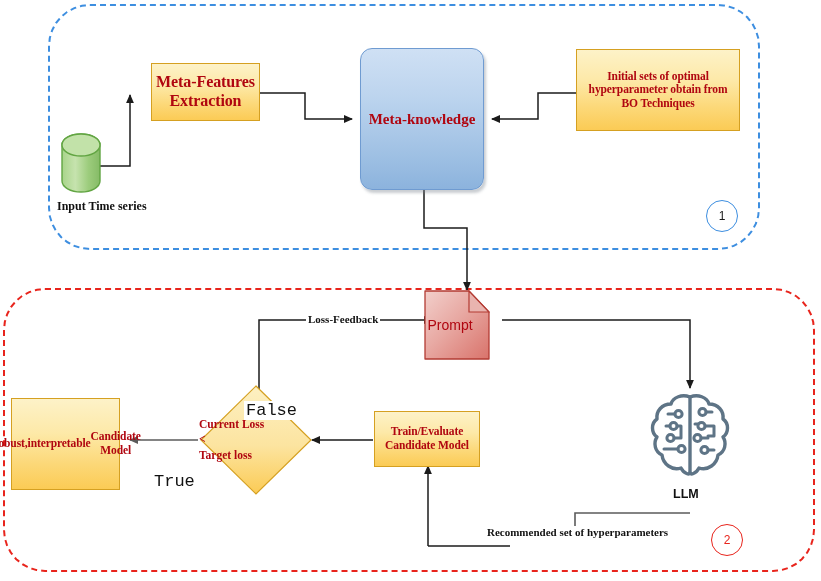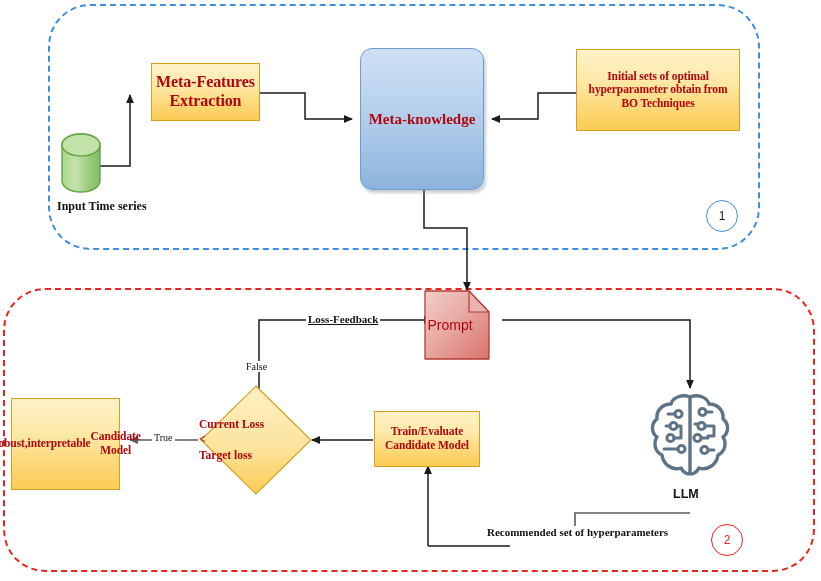--- a/index.html
+++ b/index.html
@@ -74,23 +74,24 @@
     position: absolute;
     z-index: 4;
     color: #111111;
     font-weight: bold;
     font-size: 11px;
     white-space: nowrap;
     background: #ffffff;
     padding: 0 2px;
   }
   .edge-label.sans {
-    font-family: Liberation Serif, serif;
+    font-family: Liberation Mono, monospace;
     font-weight: normal;
-    font-size: 10px;
+    font-size: 17px;
+    margin-top: 40px;
   }
 
   
   .diamond-wrap {
     position: absolute;
     z-index: 3;
   }
   .diamond-text {
     position: absolute;
     left: 0; top: 0;
@@ -311,21 +312,21 @@
       <span>Target loss</span>
     </div>
   </div>
 
   <div class="node gold-box small" style="left:11px; top:398px; width:109px; height:92px; flex-direction:row;">
     <span>Robust,</span>
     <span>interpretable</span>
     <span>Candidate Model</span>
   </div>
 
-  <div class="edge-label" style="left:306px; top:313px;text-decoration:underline;">Loss-Feedback</div>
+  <div class="edge-label" style="left:306px; top:313px;">Loss-Feedback</div>
 
   <div class="edge-label sans" style="left:244px; top:361px;">False</div>
 
   <div class="edge-label sans" style="left:152px; top:432px;">True</div>
 
   <div class="edge-label" style="left:485px; top:526px;">Recommended set of hyperparameters</div>
 
   <div class="badge red" style="left:711px; top:524px;">
     <span>2</span>
   </div>

